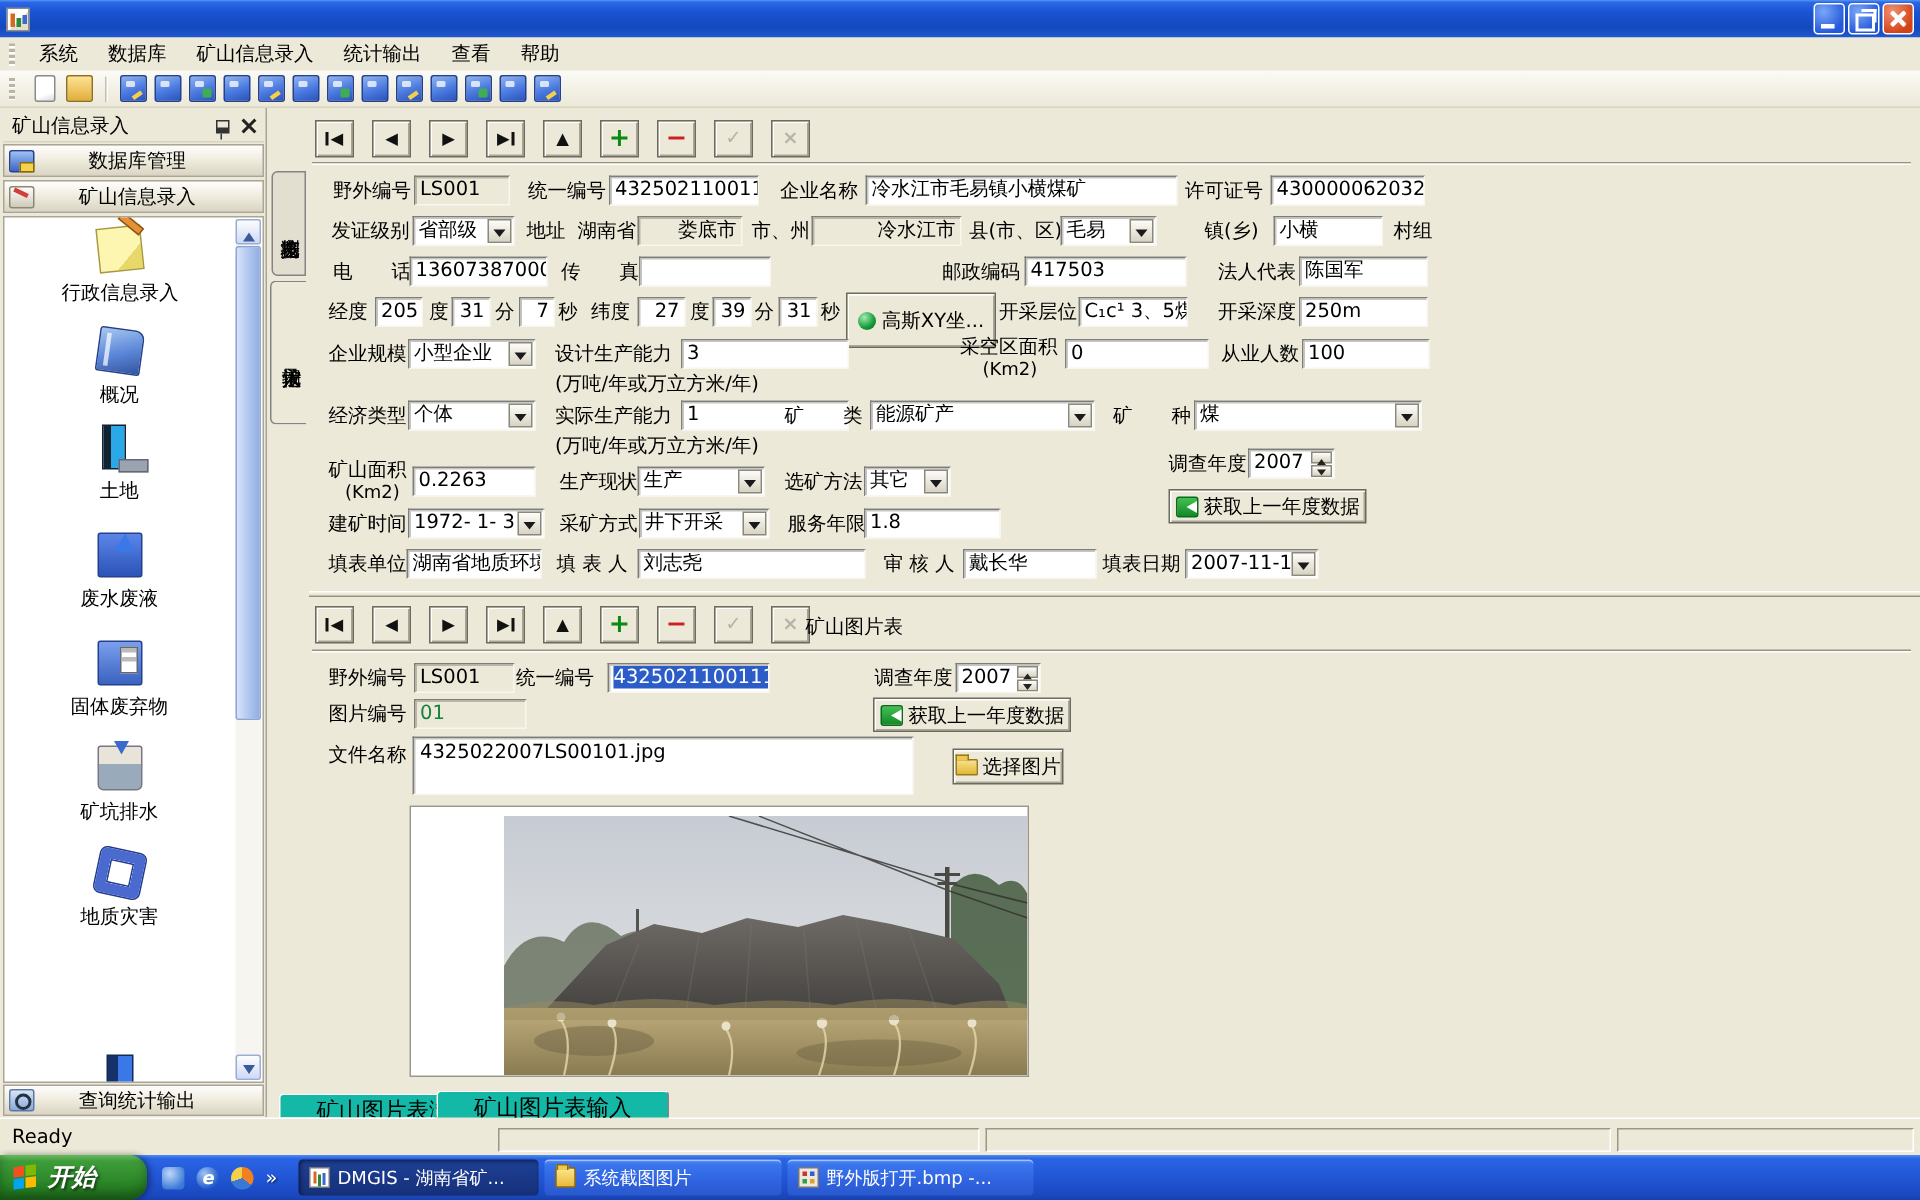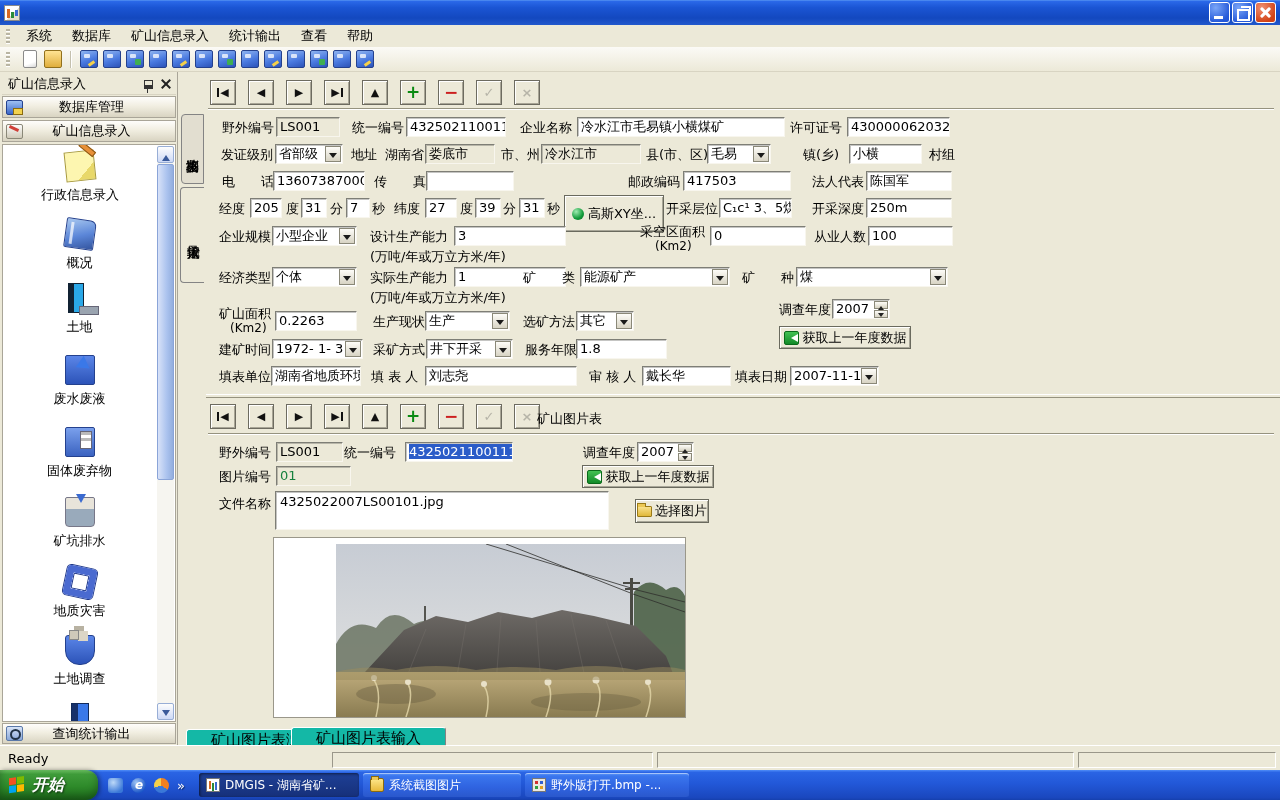--- a/index.html
+++ b/index.html
@@ -87,21 +87,21 @@
 .splitter{height:4px;background:#ece9d8;border-top:1px solid #fff;border-bottom:1px solid #96937f}
 .nbtn{position:absolute;width:26px;height:25px;background:#ece9d8;border:1px solid #6d6b60;box-shadow:inset 1px 1px 0 #fff,inset -1px -1px 0 #a8a596;display:flex;align-items:center;justify-content:center;font-size:11px;color:#111;gap:1px}
 .nbar{width:2px;height:9px;background:#111}
 .glyph-plus{color:#0a8a12;font-size:17px;font-weight:bold;line-height:1}
 .glyph-minus{color:#cc1f1f;font-size:17px;font-weight:bold;line-height:1}
 .glyph-dim{color:#b6b4a8;font-size:13px;font-weight:bold;line-height:1}
 .lbl{font-size:13px;line-height:19px;white-space:pre}
 .lbl12{font-size:12px;line-height:15px}
 .fld{height:20px;background:#fff;border:1px solid;border-color:#7e7e76 #f8f6ee #f8f6ee #7e7e76;box-shadow:inset 1px 1px 0 rgba(90,90,84,.35);font-size:13px;line-height:16px;padding:1px 3px;white-space:pre;overflow:hidden}
 .ro{background:#ece9d8}
-.ctr{text-align:left}
+.ctr{text-align:right}
 .dim{color:#15803d}
 .selval{background:#2b5cc8;color:#fff}
 .cab{position:absolute;right:1px;top:1px;bottom:1px;width:16px;background:linear-gradient(180deg,#fdfcf8,#d8d4c4);border:1px solid #8a8878;display:block}
 .cab::after{content:"";position:absolute;left:3px;top:6px;border:4px solid transparent;border-top:5px solid #1a1a1a}
 .spup,.spdn{position:absolute;right:1px;width:14px;height:8px;background:linear-gradient(180deg,#fdfcf8,#d8d4c4);border:1px solid #8a8878}
 .spup{top:1px}.spdn{top:10px}
 .spup::after,.spdn::after{content:"";position:absolute;left:3px;border:3px solid transparent}
 .spup::after{top:1px;border-bottom:4px solid #222}
 .spdn::after{top:2px;border-top:4px solid #222}
 .btn{background:#ece9d8;border:1px solid #6a6a5e;box-shadow:inset 1px 1px 0 #fff,inset -1px -1px 0 #a8a698;display:flex;align-items:center;justify-content:center;font-size:13px;gap:4px;white-space:nowrap}
@@ -230,24 +230,20 @@
     <span class="icn ic-boxlist"></span>
     <span class="sblbl">固体废弃物</span>
   </div>
   <div class="sbitem" style="top:352px">
     <span class="icn ic-tray"></span>
     <span class="sblbl">矿坑排水</span>
   </div>
   <div class="sbitem" style="top:422px">
     <span class="icn ic-ring"></span>
     <span class="sblbl">地质灾害</span>
-  </div>
-  <div class="sbitem" style="top:490px">
-    <span class="icn ic-bowl"></span>
-    <span class="sblbl">土地调查</span>
   </div>
   <div class="sbitem" style="top:558px">
     <span class="icn ic-bld2"></span>
   </div>
   <div class="sbscroll">
     <span class="scrbtn scrup"></span>
     <span class="scrthumb"></span>
     <span class="scrbtn scrdn"></span>
   </div>
 </div>

